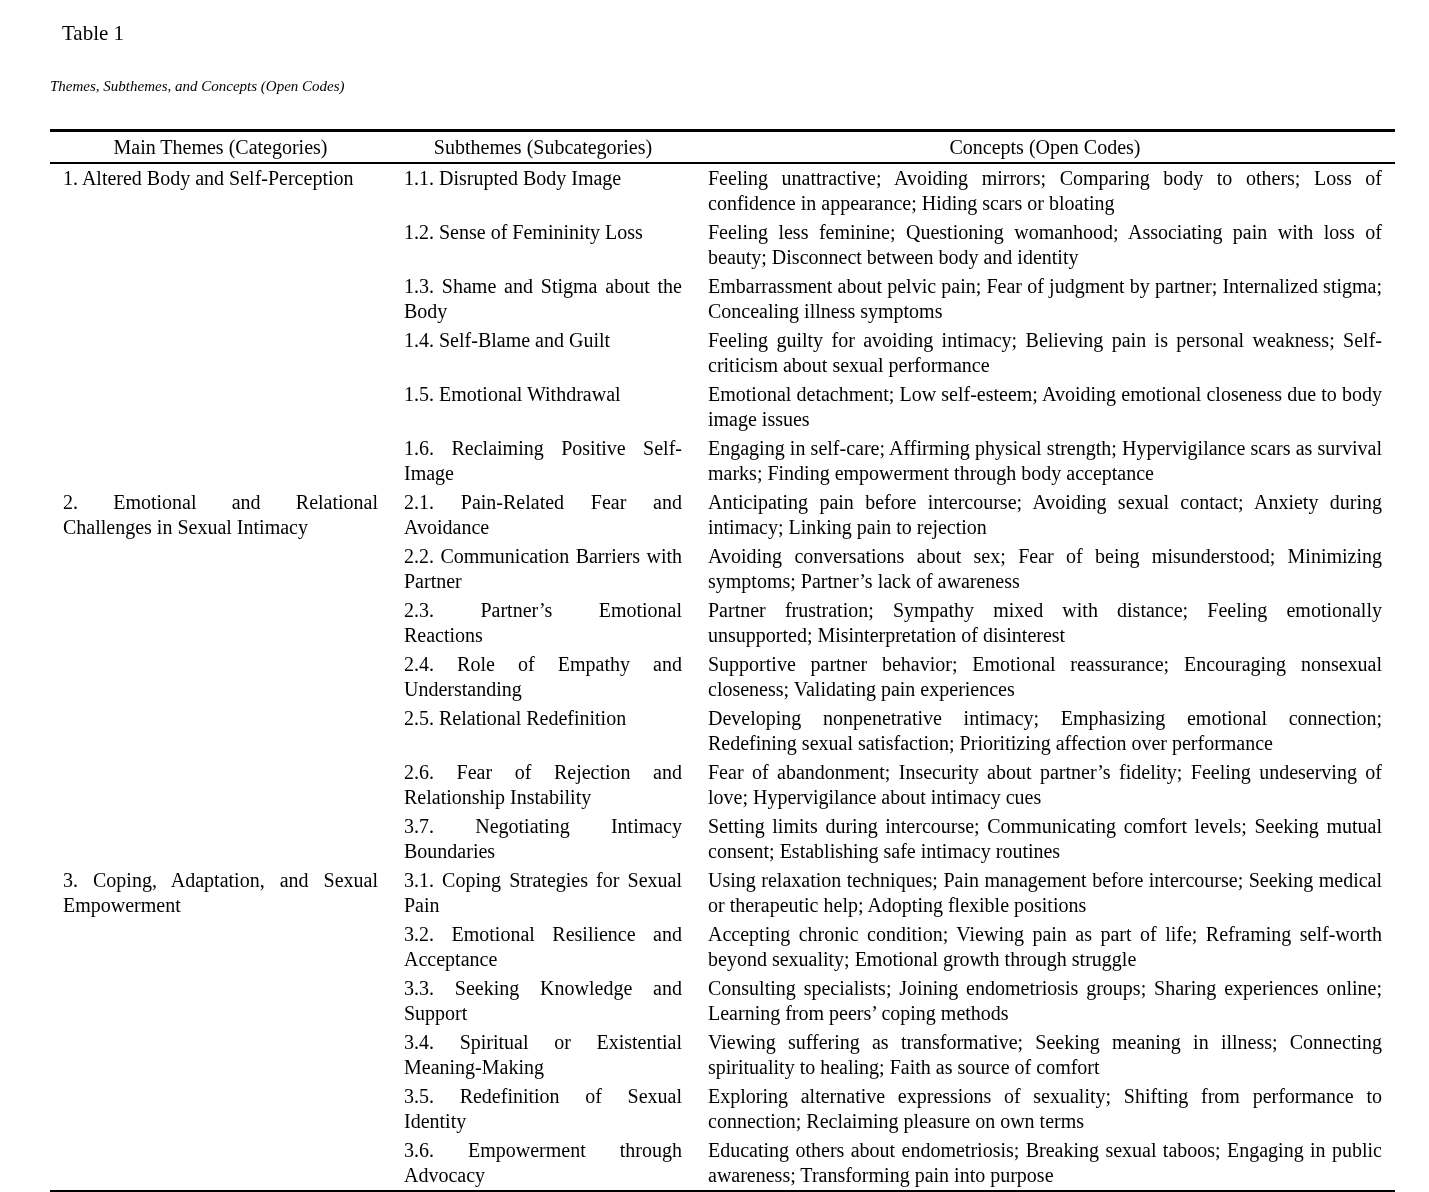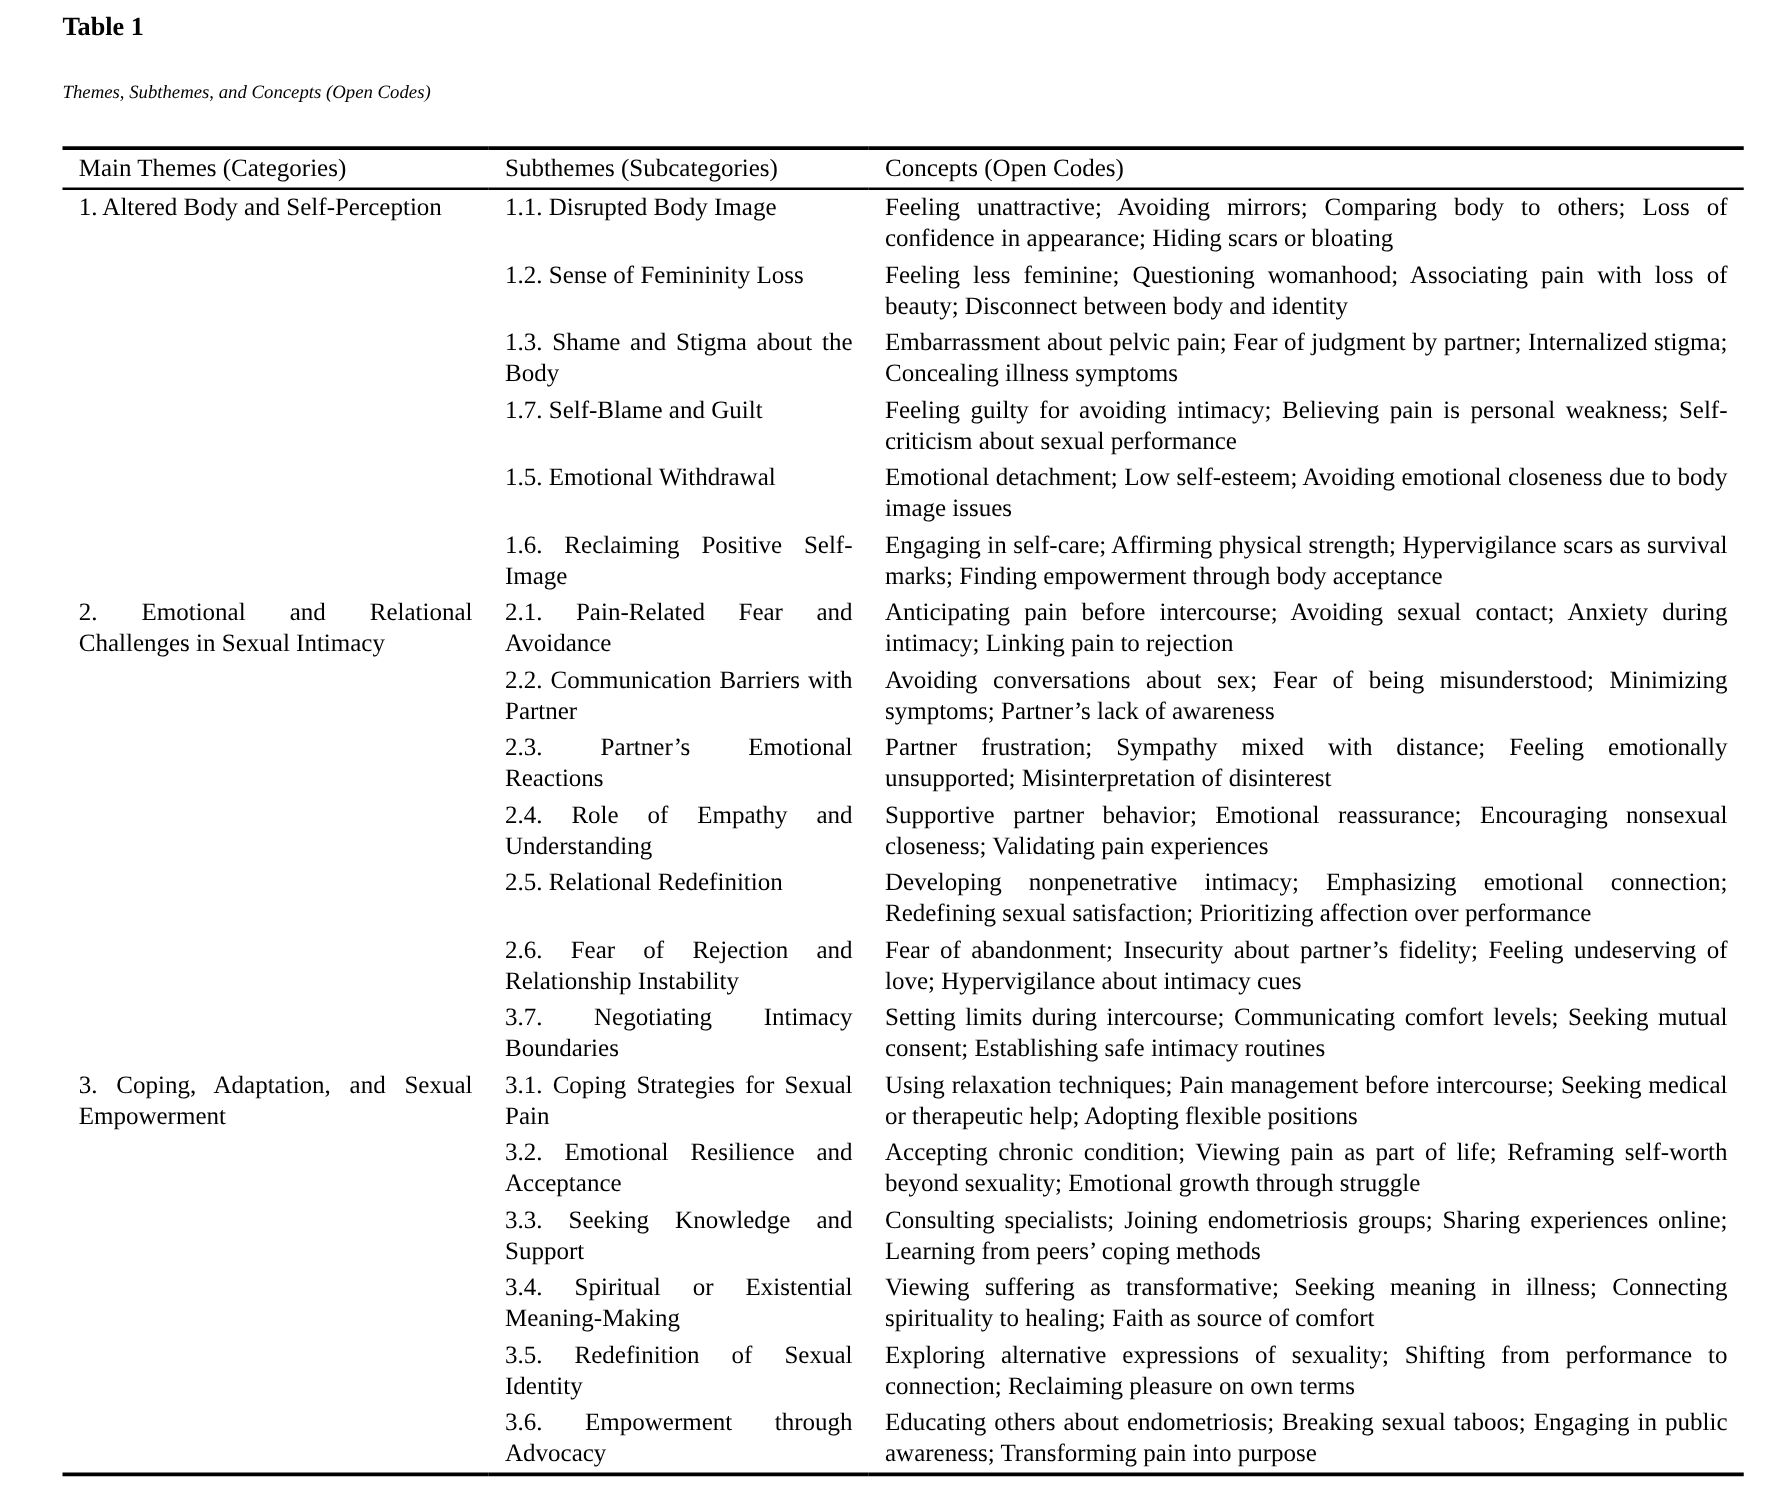--- a/index.html
+++ b/index.html
@@ -8,42 +8,42 @@
     height: 1192px;
     box-sizing: border-box;
     padding: 9px 34px 0 50px;
     overflow: hidden;
     background: #ffffff;
     color: #000000;
     font-family: "Liberation Serif", "DejaVu Serif", serif;
     font-size: 20px;
   }
   .table-label {
-    font-weight: bold;
+    font-weight: normal;
     font-size: 21px;
     line-height: 24px;
-    margin: 0;
+    margin: 12px;
   }
   .table-caption {
     font-style: italic;
     font-size: 15px;
     line-height: 24px;
     margin: 29px 0 0 0;
   }
   table.apa-table {
     border-collapse: collapse;
     table-layout: fixed;
     width: 1345px;
     margin-top: 31px;
     border-top: 3px solid #000;
     border-bottom: 3px solid #000;
   }
   table.apa-table thead th {
     font-weight: normal;
-    text-align: left;
+    text-align: center;
     font-size: 20px;
     line-height: 24px;
     padding: 3px 13px 3px 13px;
     border-bottom: 2px solid #000;
   }
   table.apa-table td {
     vertical-align: top;
     font-size: 20px;
     line-height: 25px;
     padding: 2px 13px 2px 13px;
@@ -82,21 +82,21 @@
         </tr>
         <tr>
           <td class="col-sub">1.2. Sense of Femininity Loss</td>
           <td class="col-concepts">Feeling less feminine; Questioning womanhood; Associating pain with loss of beauty; Disconnect between body and identity</td>
         </tr>
         <tr>
           <td class="col-sub">1.3. Shame and Stigma about the Body</td>
           <td class="col-concepts">Embarrassment about pelvic pain; Fear of judgment by partner; Internalized stigma; Concealing illness symptoms</td>
         </tr>
         <tr>
-          <td class="col-sub">1.7. Self-Blame and Guilt</td>
+          <td class="col-sub">1.4. Self-Blame and Guilt</td>
           <td class="col-concepts">Feeling guilty for avoiding intimacy; Believing pain is personal weakness; Self-criticism about sexual performance</td>
         </tr>
         <tr>
           <td class="col-sub">1.5. Emotional Withdrawal</td>
           <td class="col-concepts">Emotional detachment; Low self-esteem; Avoiding emotional closeness due to body image issues</td>
         </tr>
         <tr>
           <td class="col-sub">1.6. Reclaiming Positive Self-Image</td>
           <td class="col-concepts">Engaging in self-care; Affirming physical strength; Hypervigilance scars as survival marks; Finding empowerment through body acceptance</td>
         </tr>

